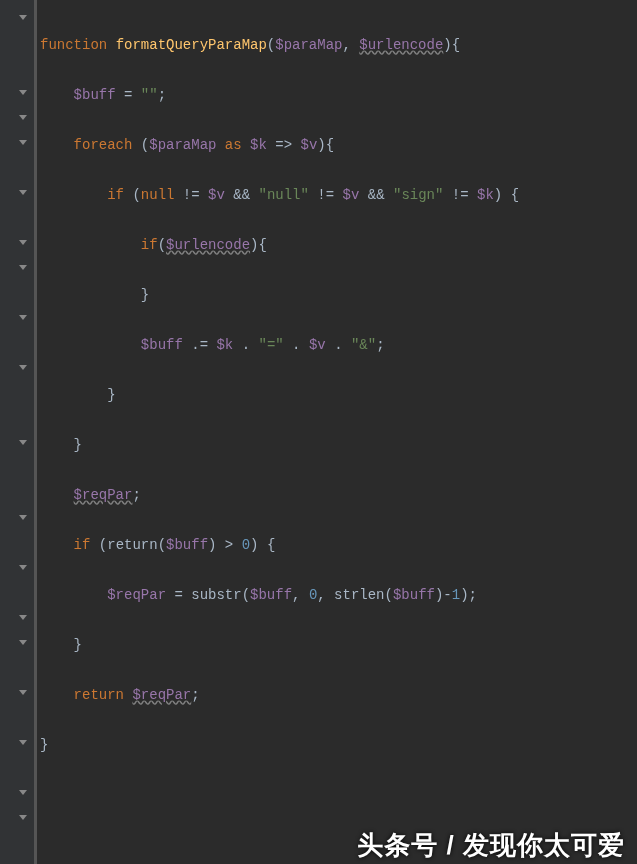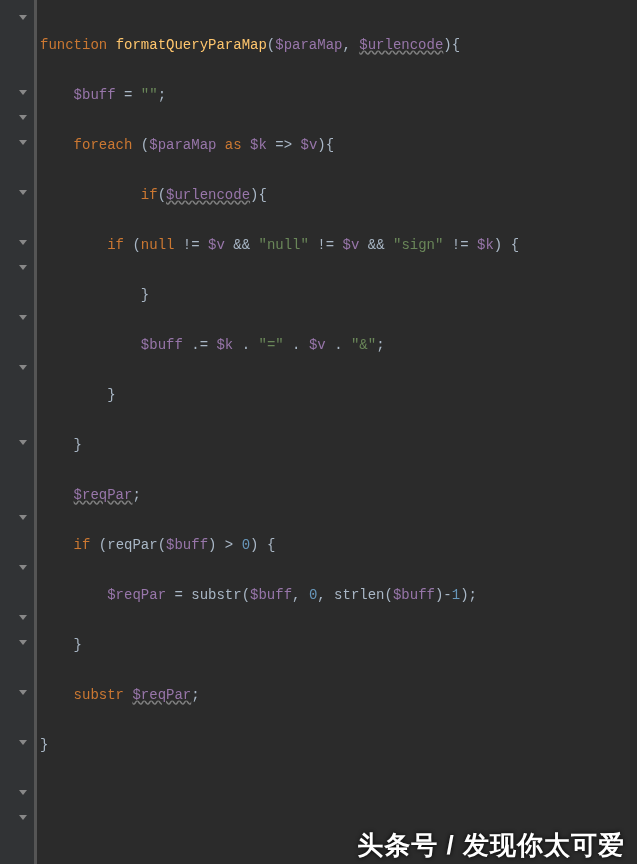--- a/index.html
+++ b/index.html
@@ -77,31 +77,31 @@
       <div class="fold" style="top: 814px;"><svg viewBox="0 0 10 10">
           <path d="M1 1 L9 1 L5 6 Z" fill="#888"></path>
         </svg></div>
     </div>
   <div class="vline"></div>
 
   <div class="code">
 <div><span class="kw">function </span><span class="fn">formatQueryParaMap</span><span>(</span><span class="var">$paraMap</span><span>, </span><span class="warn">$urlencode</span><span>){</span></div>
 <div><span>    </span><span class="var">$buff</span><span> = </span><span class="str">""</span><span>;</span></div>
 <div><span>    </span><span class="kw">foreach </span><span>(</span><span class="var">$paraMap </span><span class="kw">as </span><span class="var">$k </span><span>=&gt; </span><span class="var">$v</span><span>){</span></div>
+<div><span>        </span><span class="kw">if </span><span>(</span><span class="kw">null </span><span>!= </span><span class="var">$v </span><span>&amp;&amp; </span><span class="str">"null" </span><span>!= </span><span class="var">$v </span><span>&amp;&amp; </span><span class="str">"sign" </span><span>!= </span><span class="var">$k</span><span>) {</span></div>
 <div><span>            </span><span class="kw">if</span><span>(</span><span class="warn">$urlencode</span><span>){</span></div>
-<div><span>        </span><span class="kw">if </span><span>(</span><span class="kw">null </span><span>!= </span><span class="var">$v </span><span>&amp;&amp; </span><span class="str">"null" </span><span>!= </span><span class="var">$v </span><span>&amp;&amp; </span><span class="str">"sign" </span><span>!= </span><span class="var">$k</span><span>) {</span></div>
 <div><span>            }</span></div>
 <div><span>            </span><span class="var">$buff </span><span>.= </span><span class="var">$k </span><span>. </span><span class="str">"=" </span><span>. </span><span class="var">$v </span><span>. </span><span class="str">"&amp;"</span><span>;</span></div>
 <div><span>        }</span></div>
 <div><span>    }</span></div>
 <div><span>    </span><span class="retvar">$reqPar</span><span>;</span></div>
-<div><span>    </span><span class="kw">if </span><span>(reqPar(</span><span class="var">$buff</span><span>) &gt; </span><span class="num">0</span><span>) {</span></div>
+<div><span>    </span><span class="kw">if </span><span>(return(</span><span class="var">$buff</span><span>) &gt; </span><span class="num">0</span><span>) {</span></div>
 <div><span>        </span><span class="var">$reqPar </span><span>= substr(</span><span class="var">$buff</span><span>, </span><span class="num">0</span><span>, strlen(</span><span class="var">$buff</span><span>)-</span><span class="num">1</span><span>);</span></div>
 <div><span>    }</span></div>
-<div><span>    </span><span class="kw">substr </span><span class="retvar">$reqPar</span><span>;</span></div>
+<div><span>    </span><span class="kw">return </span><span class="retvar">$reqPar</span><span>;</span></div>
 <div><span>}</span></div>
 
 
 
 
 
 
 
 
 

